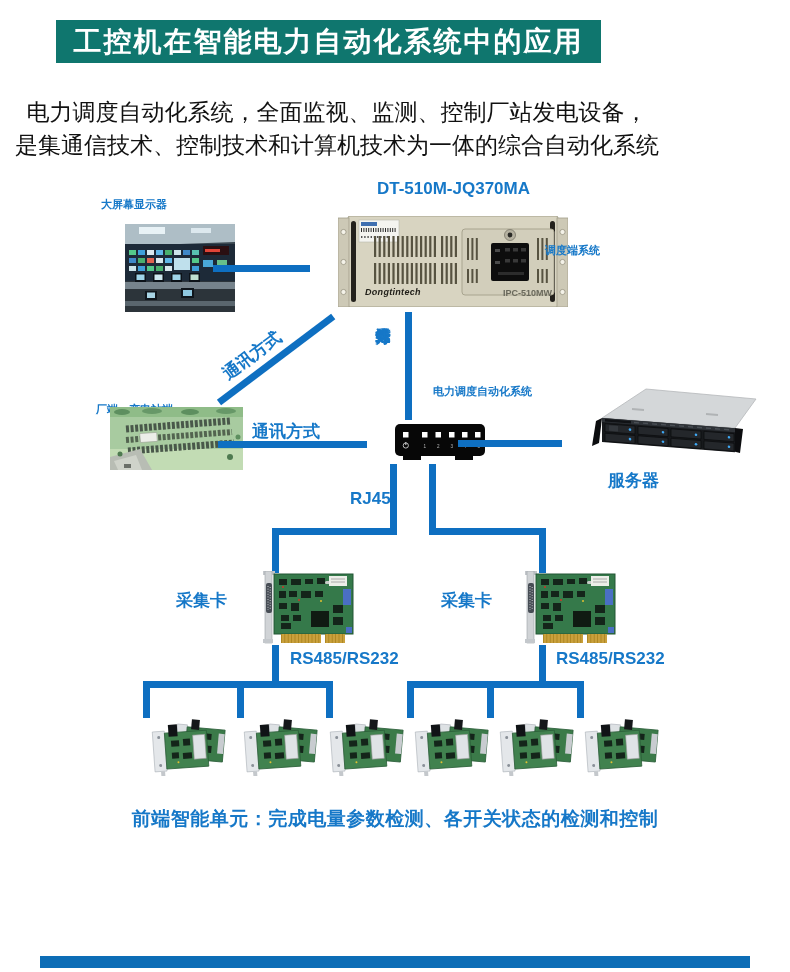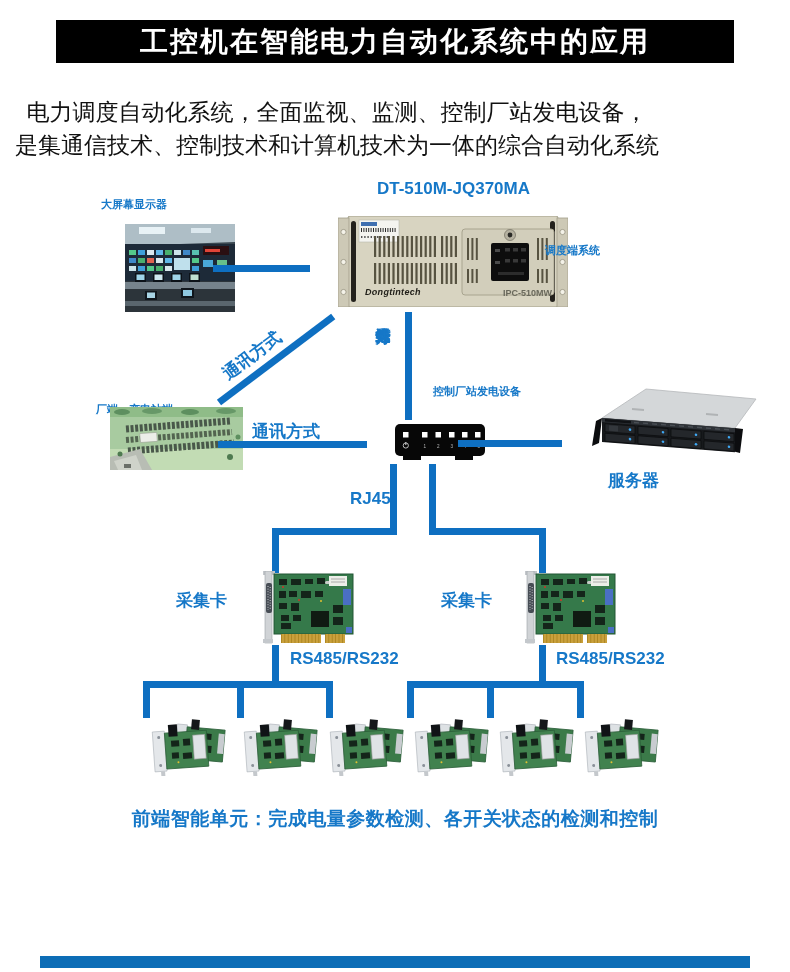--- a/index.html
+++ b/index.html
@@ -1,21 +1,21 @@
 <!DOCTYPE html>
 <html><head>
 <meta charset="utf-8">
 <style>
   * { margin:0; padding:0; box-sizing:border-box; }
   body { background:#fff; font-family:"Liberation Sans","DejaVu Sans",sans-serif; }
   .page { position:relative; width:790px; height:972px; background:#fff; overflow:hidden; }
 
   .banner {
-    position:absolute; left:56px; top:20px; width:678px; height:43px;
-    background:#000000; color:#ffffff; font-size:28px; font-weight:bold;
+    position:absolute; left:56px; top:20px; width:545px; height:43px;
+    background:#0f766e; color:#ffffff; font-size:28px; font-weight:bold;
     line-height:43px; text-align:center; letter-spacing:2px;
   }
   .intro {
     position:absolute; left:0; top:96px; width:674px; text-align:center;
     color:#111111; font-size:23px; line-height:33px; font-weight:500;
   }
   .lbl { position:absolute; color:#1678c8; font-weight:bold; font-size:11px; white-space:nowrap; }
   .lbl17 { font-size:17px; }
   .hline, .vline { position:absolute; background:#0e6fc1; }
   .diag {
@@ -236,21 +236,21 @@
   </div>
 
   <div class="lbl" style="left:545px; top:243px;text-align:right;">调度端系统</div>
 
   <div class="diag"></div>
   <div class="diaglbl">通讯方式</div>
 
   <div class="vline" style="left:405px; top:312px; width:7px; height:108px;"></div>
   <div class="vtext">光纤等通信方式</div>
 
-  <div class="lbl" style="left:433px; top:384px;">控制厂站发电设备</div>
+  <div class="lbl" style="left:433px; top:384px;">电力调度自动化系统</div>
   <div class="lbl" style="left:96px; top:402px;font-family:Liberation Serif, serif;">厂端、变电站端</div>
 
   <div class="img" style="left:82px; top:407px; width:133px; height:63px;">
     <svg viewBox="0 0 133 63" preserveAspectRatio="none">
       <rect width="133" height="63" fill="#a8cba0"></rect>
       <rect y="0" width="133" height="10" fill="#8fbc88"></rect>
       <rect y="42" width="133" height="21" fill="#c2dcb4"></rect>
       <ellipse cx="12" cy="5" rx="8" ry="3" fill="#5d8f5f"></ellipse>
         <ellipse cx="42" cy="4" rx="10" ry="3" fill="#679868"></ellipse>
       <ellipse cx="80" cy="5" rx="9" ry="3" fill="#5d8f5f"></ellipse>

